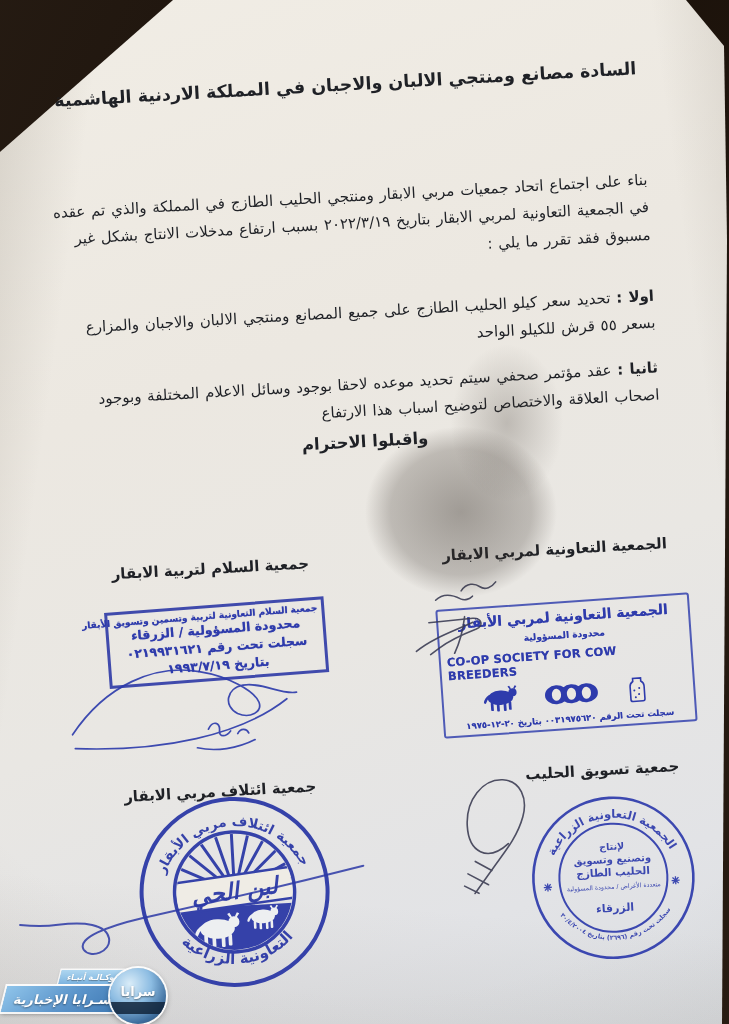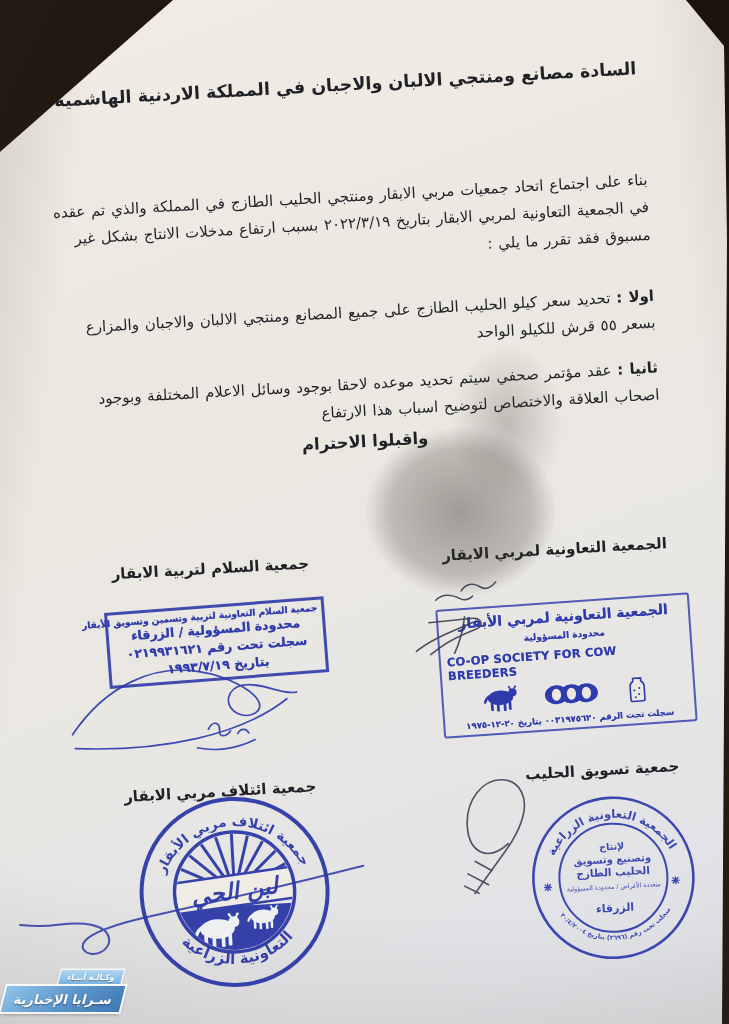--- a/index.html
+++ b/index.html
@@ -279,15 +279,19 @@
   <div class="shadow-blob blob-a"></div>
   <div class="shadow-blob blob-b"></div>
 
   <div class="watermark">
     <div class="wm-ribbon-small">
       <span>وكـالـة أنبـاء</span>
     </div>
     <div class="wm-ribbon-main">
       <span>سـرايا الإخبارية</span>
     </div>
+    <div class="wm-globe">
+      <div class="wm-globe-text">سرايا</div>
+      <div class="wm-globe-band"></div>
+    </div>
   </div>
 
 </div>
 
 </body></html>

